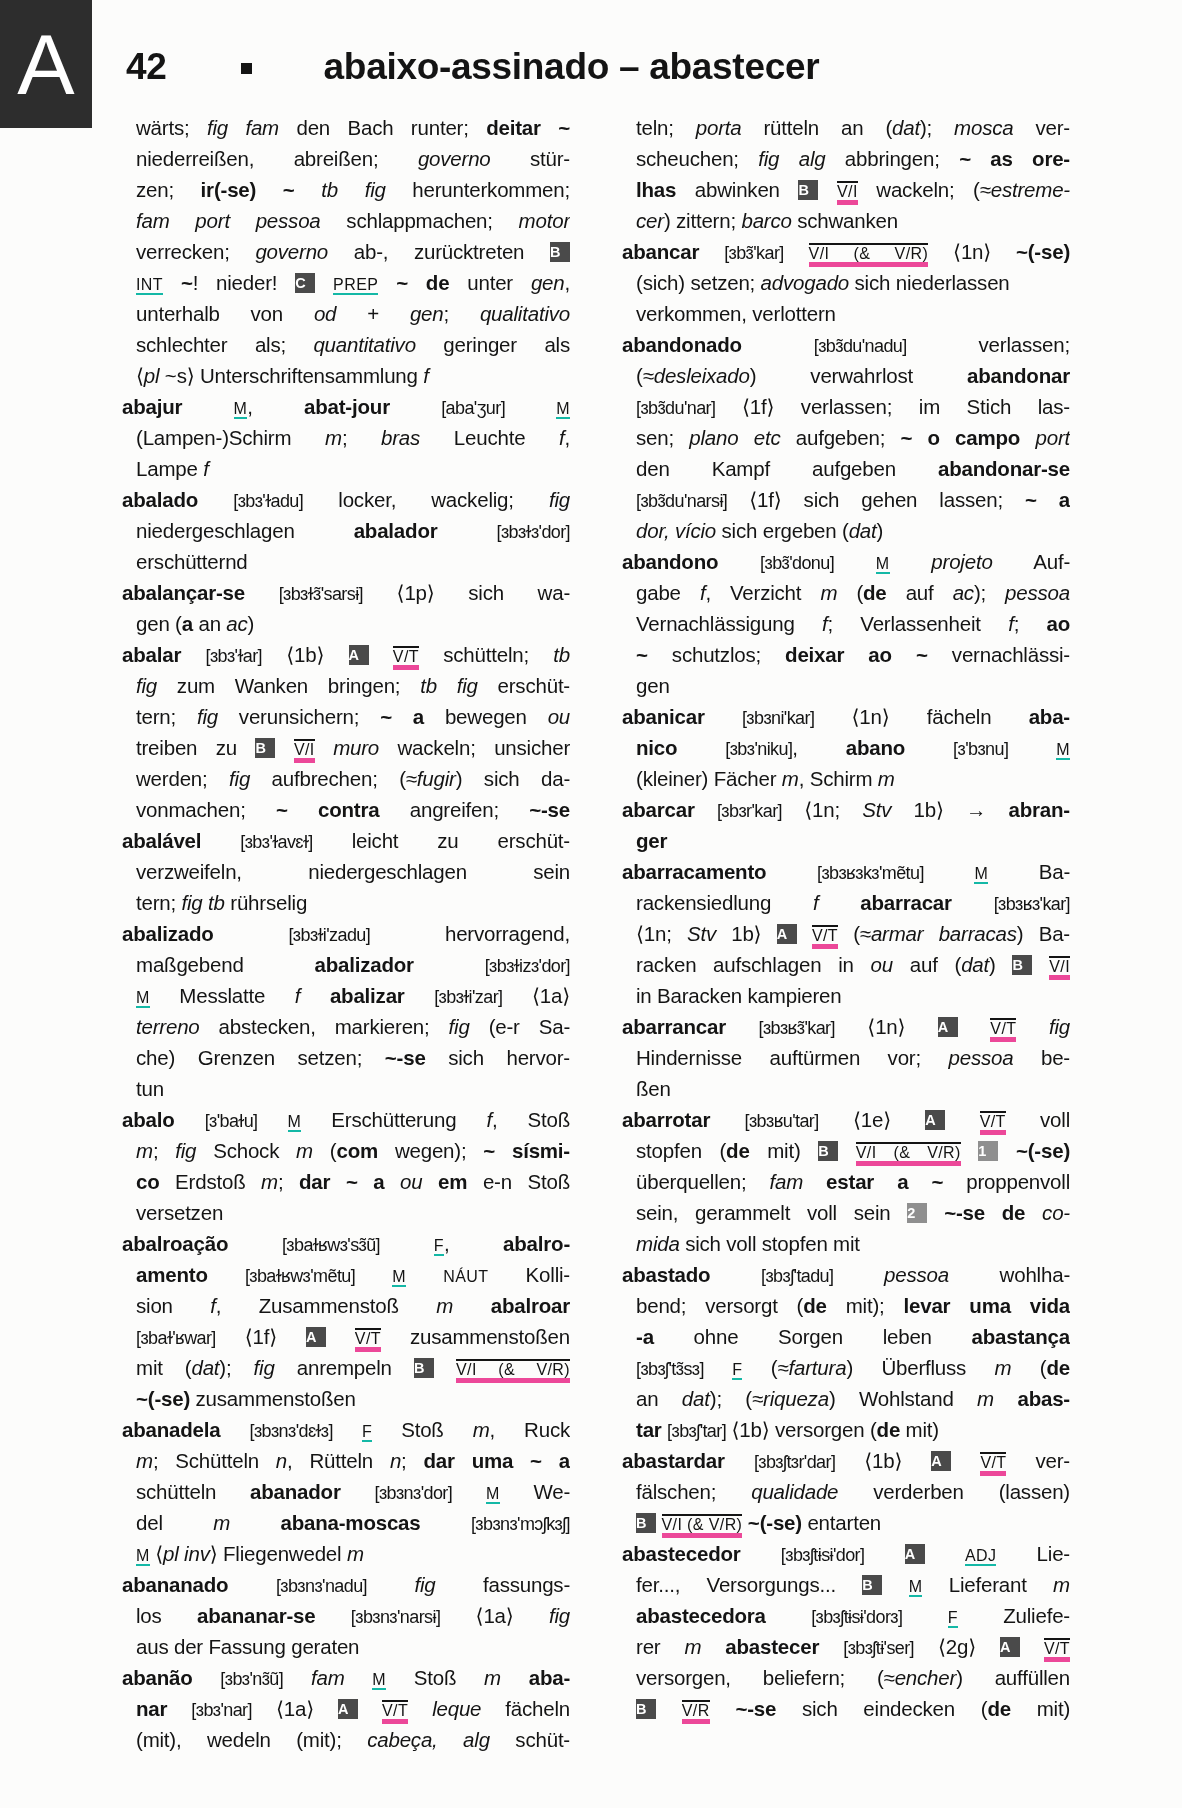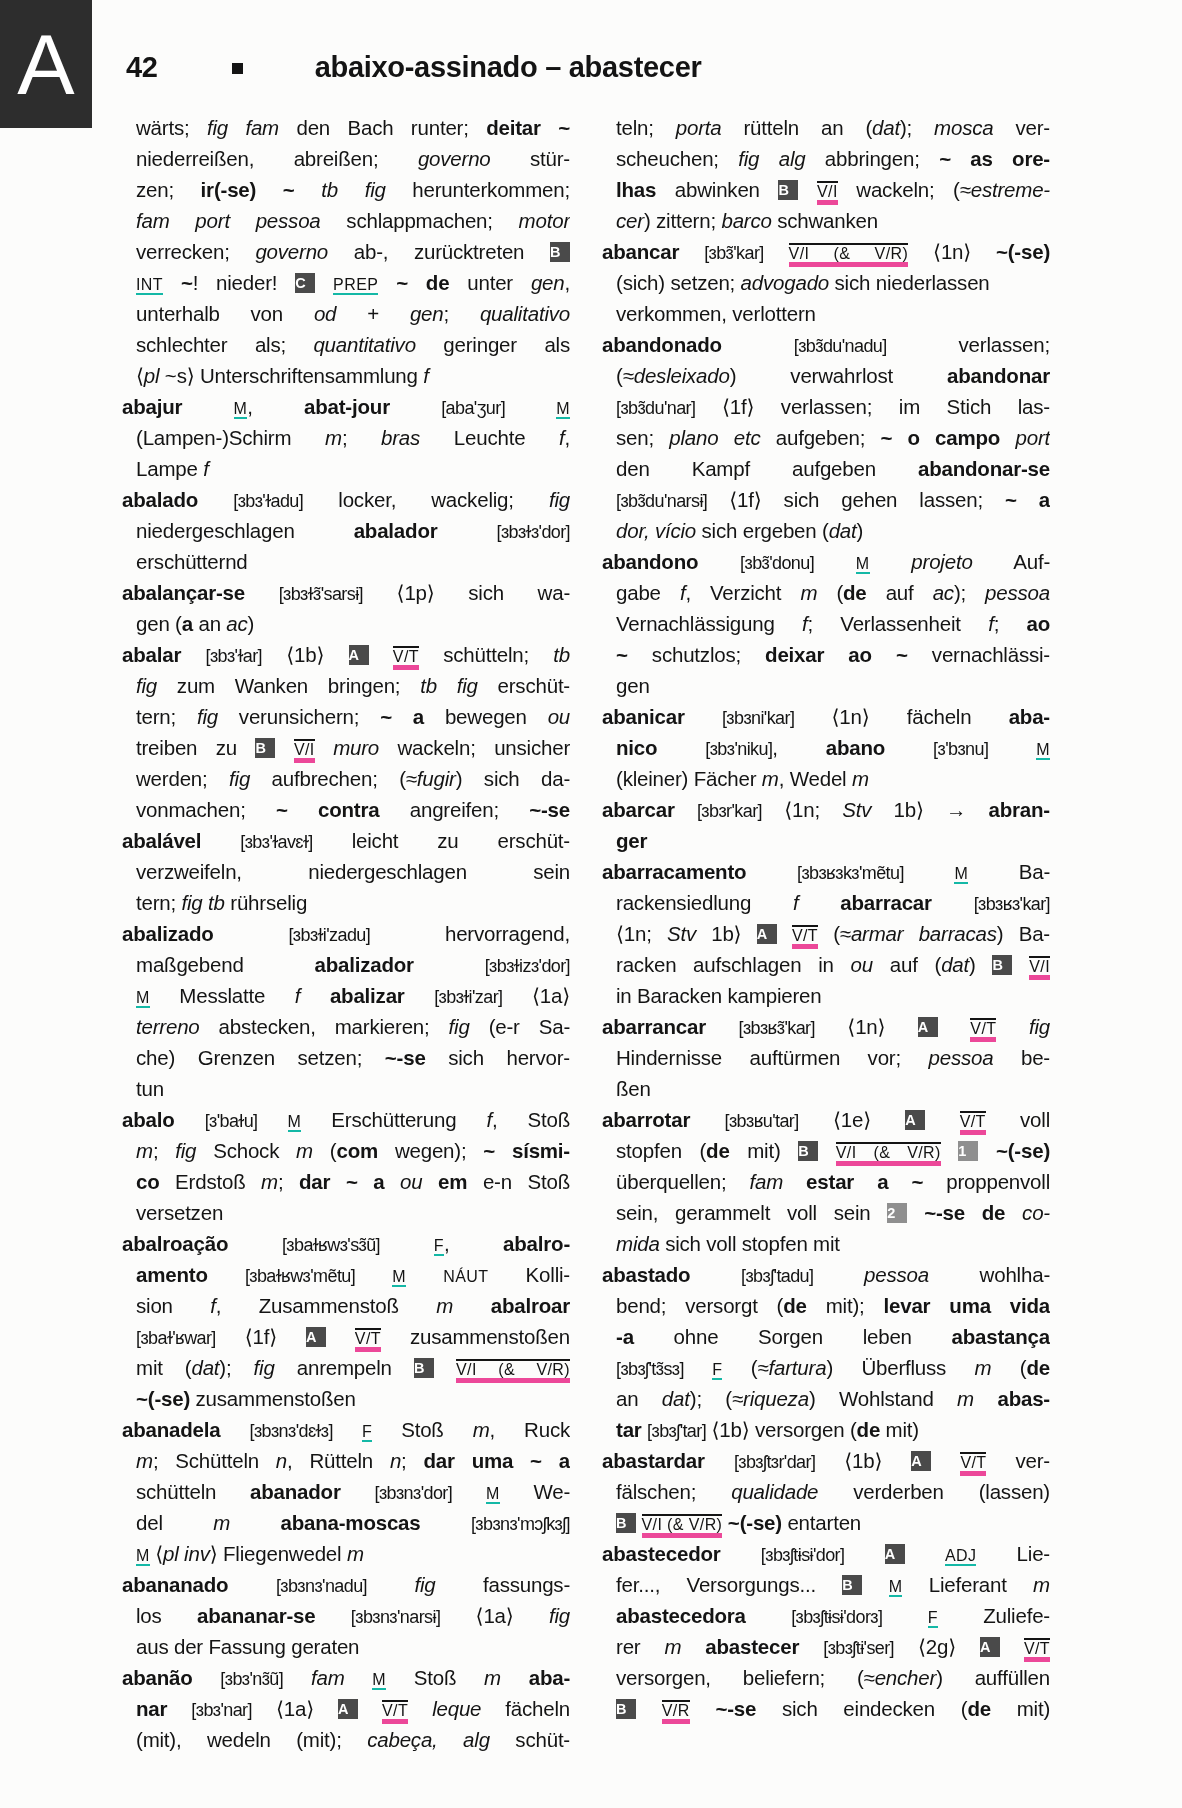--- a/index.html
+++ b/index.html
@@ -11,29 +11,29 @@
   }
   .thumb{
     position:absolute;left:0;top:0;width:92px;height:128px;
     background:#2d2d2d;color:#ffffff;
     display:flex;align-items:center;justify-content:center;
     font-size:86px;font-weight:400;
   }
   .header{
     position:absolute;left:126px;top:50px;height:34px;
     display:flex;align-items:center;
-    font-weight:700;font-size:29px;letter-spacing:-0.3px;gap:48px;
+    font-weight:700;font-size:37px;letter-spacing:-0.3px;gap:48px;
   }
   .header .bullet{
     width:11px;height:11px;background:#141414;
     margin:3px 24px 0 26px;flex:0 0 auto;
   }
   .cols{
     position:absolute;left:122px;top:112px;
-    display:flex;gap:32px;
+    display:flex;gap:52px;
   }
   .col{width:448px;}
   .line{
     font-size:20.5px;line-height:31px;height:31px;overflow:hidden;
     letter-spacing:-0.2px;
     text-align:justify;text-align-last:justify;
     padding-left:14px;
   }
   .line.head{padding-left:0;}
   .line.last{text-align-last:left;}
@@ -133,21 +133,21 @@
       <div class="line"><span>den Kampf aufgeben </span><span class="b">abandonar-se</span></div>
       <div class="line"><span class="ph">[ɜbɜ̃du'narsɨ]</span><span> ⟨1f⟩ sich gehen lassen; </span><span class="b">~ a</span></div>
       <div class="line last"><span class="i">dor, vício</span><span> sich ergeben (</span><span class="i">dat</span><span>)</span></div>
       <div class="line head"><span class="b">abandono</span><span> </span><span class="ph">[ɜbɜ̃'donu]</span><span> </span><span class="g">M</span><span> </span><span class="i">projeto</span><span> Auf-</span></div>
       <div class="line"><span>gabe </span><span class="i">f</span><span>, Verzicht </span><span class="i">m</span><span> (</span><span class="b">de</span><span> auf </span><span class="i">ac</span><span>); </span><span class="i">pessoa</span></div>
       <div class="line"><span>Vernachlässigung </span><span class="i">f</span><span>; Verlassenheit </span><span class="i">f</span><span>; </span><span class="b">ao</span></div>
       <div class="line"><span class="b">~</span><span> schutzlos; </span><span class="b">deixar ao ~</span><span> vernachlässi-</span></div>
       <div class="line last"><span>gen</span></div>
       <div class="line head"><span class="b">abanicar</span><span> </span><span class="ph">[ɜbɜni'kar]</span><span> ⟨1n⟩ fächeln </span><span class="b">aba-</span></div>
       <div class="line"><span class="b">nico</span><span> </span><span class="ph">[ɜbɜ'niku]</span><span>, </span><span class="b">abano</span><span> </span><span class="ph">[ɜ'bɜnu]</span><span> </span><span class="g">M</span></div>
-      <div class="line last"><span>(kleiner) Fächer </span><span class="i">m</span><span>, Wedel </span><span class="i">m</span></div>
+      <div class="line last"><span>(kleiner) Fächer </span><span class="i">m</span><span>, Schirm </span><span class="i">m</span></div>
       <div class="line head"><span class="b">abarcar</span><span> </span><span class="ph">[ɜbɜr'kar]</span><span> ⟨1n; </span><span class="i">Stv</span><span> 1b⟩ → </span><span class="b">abran-</span></div>
       <div class="line last"><span class="b">ger</span></div>
       <div class="line head"><span class="b">abarracamento</span><span> </span><span class="ph">[ɜbɜʁɜkɜ'mẽtu]</span><span> </span><span class="g">M</span><span> Ba-</span></div>
       <div class="line"><span>rackensiedlung </span><span class="i">f</span><span> </span><span class="b">abarracar</span><span> </span><span class="ph">[ɜbɜʁɜ'kar]</span></div>
       <div class="line"><span>⟨1n; </span><span class="i">Stv</span><span> 1b⟩ </span><span class="bx">A</span><span> </span><span class="v">V/T</span><span> (≈</span><span class="i">armar barracas</span><span>) Ba-</span></div>
       <div class="line"><span>racken aufschlagen in </span><span class="i">ou</span><span> auf (</span><span class="i">dat</span><span>) </span><span class="bx">B</span><span> </span><span class="v">V/I</span></div>
       <div class="line last"><span>in Baracken kampieren</span></div>
       <div class="line head"><span class="b">abarrancar</span><span> </span><span class="ph">[ɜbɜʁɜ̃'kar]</span><span> ⟨1n⟩ </span><span class="bx">A</span><span> </span><span class="v">V/T</span><span> </span><span class="i">fig</span></div>
       <div class="line"><span>Hindernisse auftürmen vor; </span><span class="i">pessoa</span><span> be-</span></div>
       <div class="line last"><span>ßen</span></div>

